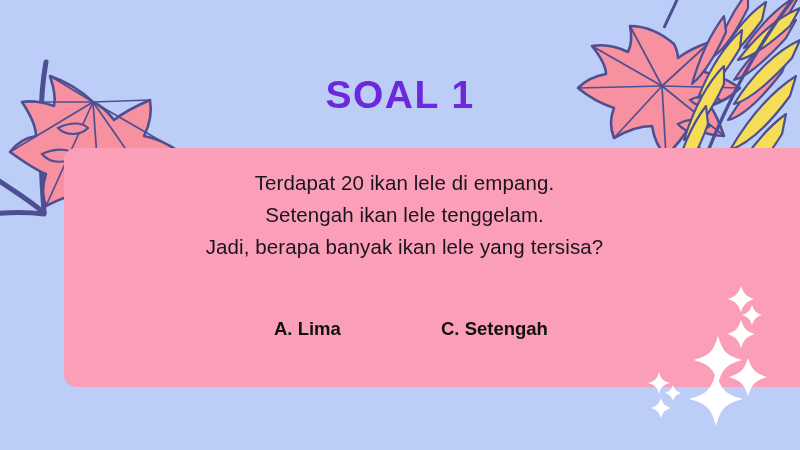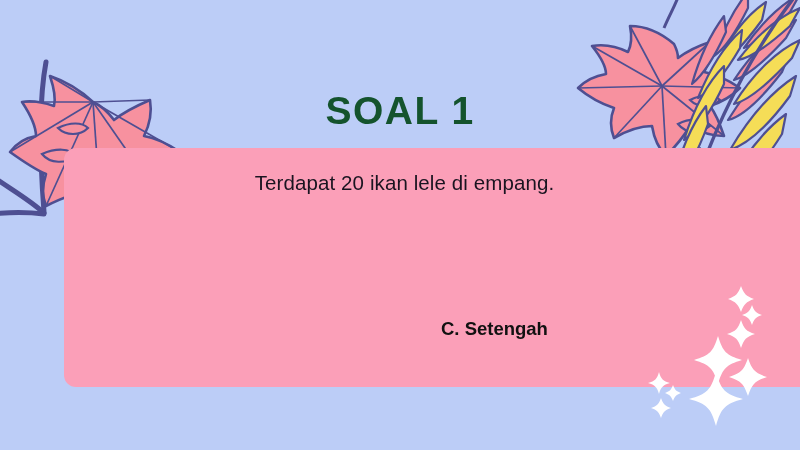--- a/index.html
+++ b/index.html
@@ -22,27 +22,27 @@
     top: 0; left: 0;
     width: 800px;
     height: 450px;
     pointer-events: none;
   }
 
   
   #title {
     position: absolute;
     left: 0;
-    top: 89px;
+    top: 73px;
     width: 800px;
     text-align: center;
     font-size: 39px;
     font-weight: bold;
     letter-spacing: 1.5px;
-    color: #14532d;
+    color: #6d28d9;
     line-height: 44px;
   }
 
   
   #panel {
     position: absolute;
     left: 64px;
     top: 148px;
     width: 770px;
     height: 239px;
@@ -202,24 +202,27 @@
       <path d="M800 -10 C 760 40, 720 110, 690 200 C 676 242, 668 280, 664 310" fill="none" stroke="#4e4f92" stroke-width="3.4" stroke-linecap="round"></path>
     </g>
   </svg>
 
   <div id="title">SOAL 1</div>
 
   <div id="panel">
 
     <div id="question">
       <span class="qline">Terdapat 20 ikan lele di empang.</span>
+      <span class="qline">Setengah ikan lele tenggelam.</span>
+      <span class="qline">Jadi, berapa banyak ikan lele yang tersisa?</span>
     </div>
 
     <div id="options">
       <div class="opt-row">
+        <span class="opt-col-a">A. Lima</span>
         <span class="opt-col-b">C. Setengah</span>
       </div>
     </div>
   </div>
 
   <svg class="deco" viewBox="0 0 800 450" xmlns="http://www.w3.org/2000/svg">
     <g fill="#ffffff">
       <path d="M741 286 C 744 294, 746 296, 754 299 C 746 302, 744 304, 741 312 C 738 304, 736 302, 728 299 C 736 296, 738 294, 741 286 Z"></path>
       <path d="M752 305 C 754 311, 756 313, 762 315 C 756 317, 754 319, 752 325 C 750 319, 748 317, 742 315 C 748 313, 750 311, 752 305 Z"></path>
       <path d="M741 320 C 744 329, 746 331, 755 334 C 746 337, 744 339, 741 348 C 738 339, 736 337, 727 334 C 736 331, 738 329, 741 320 Z"></path>

